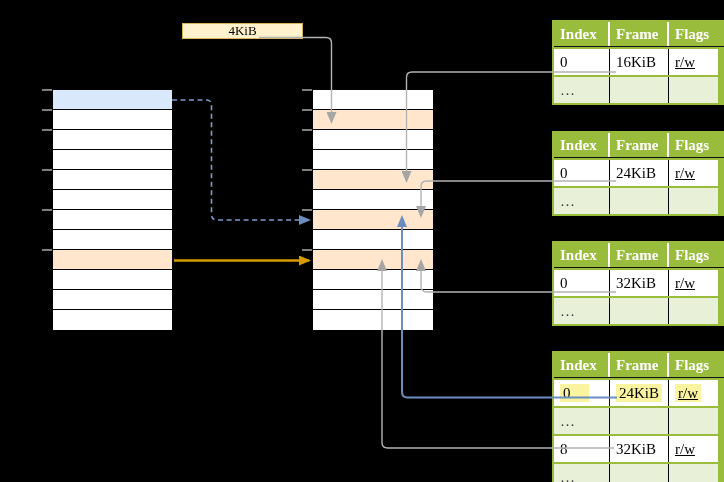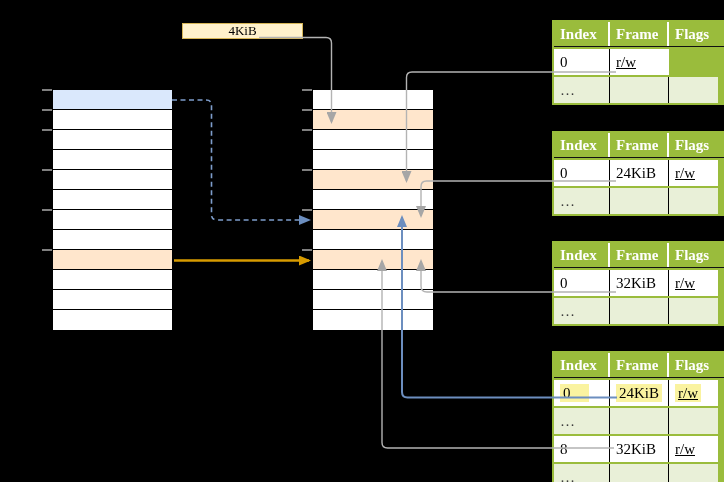--- a/index.html
+++ b/index.html
@@ -127,20 +127,21 @@
     <div class="tick" style="left: 42px; top: 249px;"></div>
     <div class="tick" style="left: 302px; top: 249px;"></div>
     <div class="ptable" style="top: 20px;">
       <div class="thead">
         <div class="hcell">Index</div>
         <div class="hcell">Frame</div>
         <div class="hcell">Flags</div>
       </div>
       <div class="trow r-data">
         <div class="tcell">0</div>
+        <div class="tcell">16KiB</div>
         <div class="tcell">r/w</div>
       </div>
       <div class="trow r-ellipsis">
         <div class="tcell">…</div>
         <div class="tcell"></div>
         <div class="tcell"></div>
       </div>
     </div>
     <div class="ptable" style="top: 131px;">
       <div class="thead">

